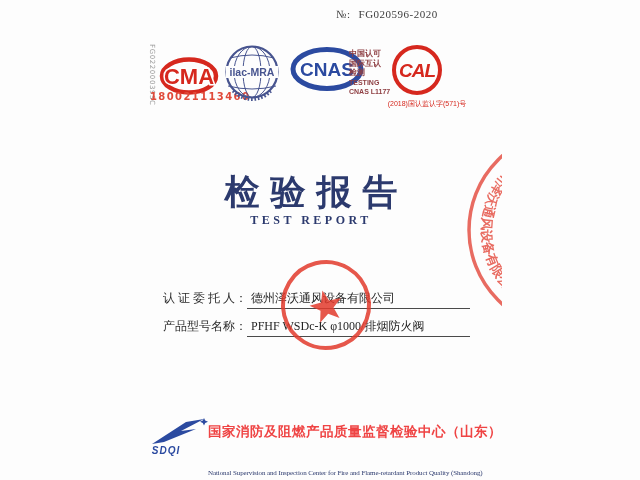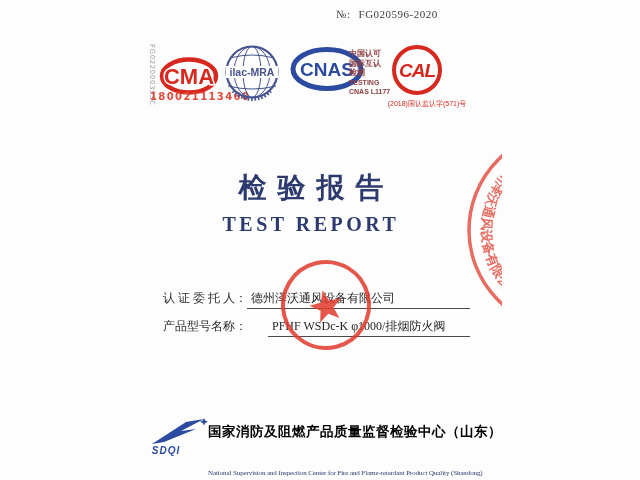--- a/index.html
+++ b/index.html
@@ -25,40 +25,40 @@
   .ilac-wrap{left:224px;top:42px;}
   .cnas-wrap{left:290px;top:46px;}
   .cnas-text{left:349px;top:49px;color:#8f4044;font-family:"Liberation Sans",sans-serif;}
   .cnas-text .zh{font-size:8px;line-height:9.5px;font-weight:bold;}
   .cnas-text .en{font-size:7px;line-height:9px;font-weight:bold;}
   .cal-wrap{left:390px;top:43px;text-align:right;}
   .cal-caption{left:380px;top:99px;width:94px;text-align:center;font-size:7px;
     color:#d6281e;font-family:"Liberation Sans",sans-serif;}
 
   
-  .title-zh{left:0;top:169px;width:622px;text-align:center;font-size:28px;font-weight:bold;
+  .title-zh{left:0;top:169px;width:622px;text-align:center;font-size:35px;font-weight:bold;
     color:#2c3a6e;letter-spacing:11px;text-indent:11px;}
-  .title-en{left:0;top:213px;width:622px;text-align:center;font-size:20px;font-weight:bold;
+  .title-en{left:0;top:213px;width:622px;text-align:center;font-size:12px;font-weight:bold;
     color:#2c3a6e;letter-spacing:3.5px;}
 
   
   .field{left:150px;width:320px;height:20px;display:flex;align-items:center;}
   .field-label{width:97px;text-align:right;font-size:12px;color:#2b2b2b;white-space:pre;
     flex:none;padding-bottom:1px;}
   .field-value{flex:1;border-bottom:1px solid #4a4a4a;font-size:12px;color:#1f1f1f;
     padding:0 0 1px 4px;white-space:nowrap;overflow:hidden;}
-  .f1{top:289px;} .f2{top:317px;gap:21px;} .f3{top:347px;}
+  .f1{top:289px;} .f2{top:317px;} .f3{top:347px;}
 
   
   .stamp{left:271px;top:250px;width:110px;height:110px;transform:rotate(-14deg);opacity:.85;}
   .edge-stamp{left:438px;top:118px;width:64px;height:224px;overflow:hidden;opacity:.75;}
 
   
   .footer-logo{left:150px;top:418px;}
-  .footer-zh{left:208px;top:423px;font-size:13.5px;font-weight:bold;color:#000000;
+  .footer-zh{left:208px;top:423px;font-size:13.5px;font-weight:bold;color:#ef4444;
     letter-spacing:.5px;}
   .footer-en{left:208px;top:445px;font-size:7px;color:#2c3a6e;letter-spacing:-0.1px;
     font-family:"Liberation Serif",serif;margin-top:24px;}
 </style>
 </head>
 <body>
 
 <div class="page">
 
   <div class="abs report-no">

